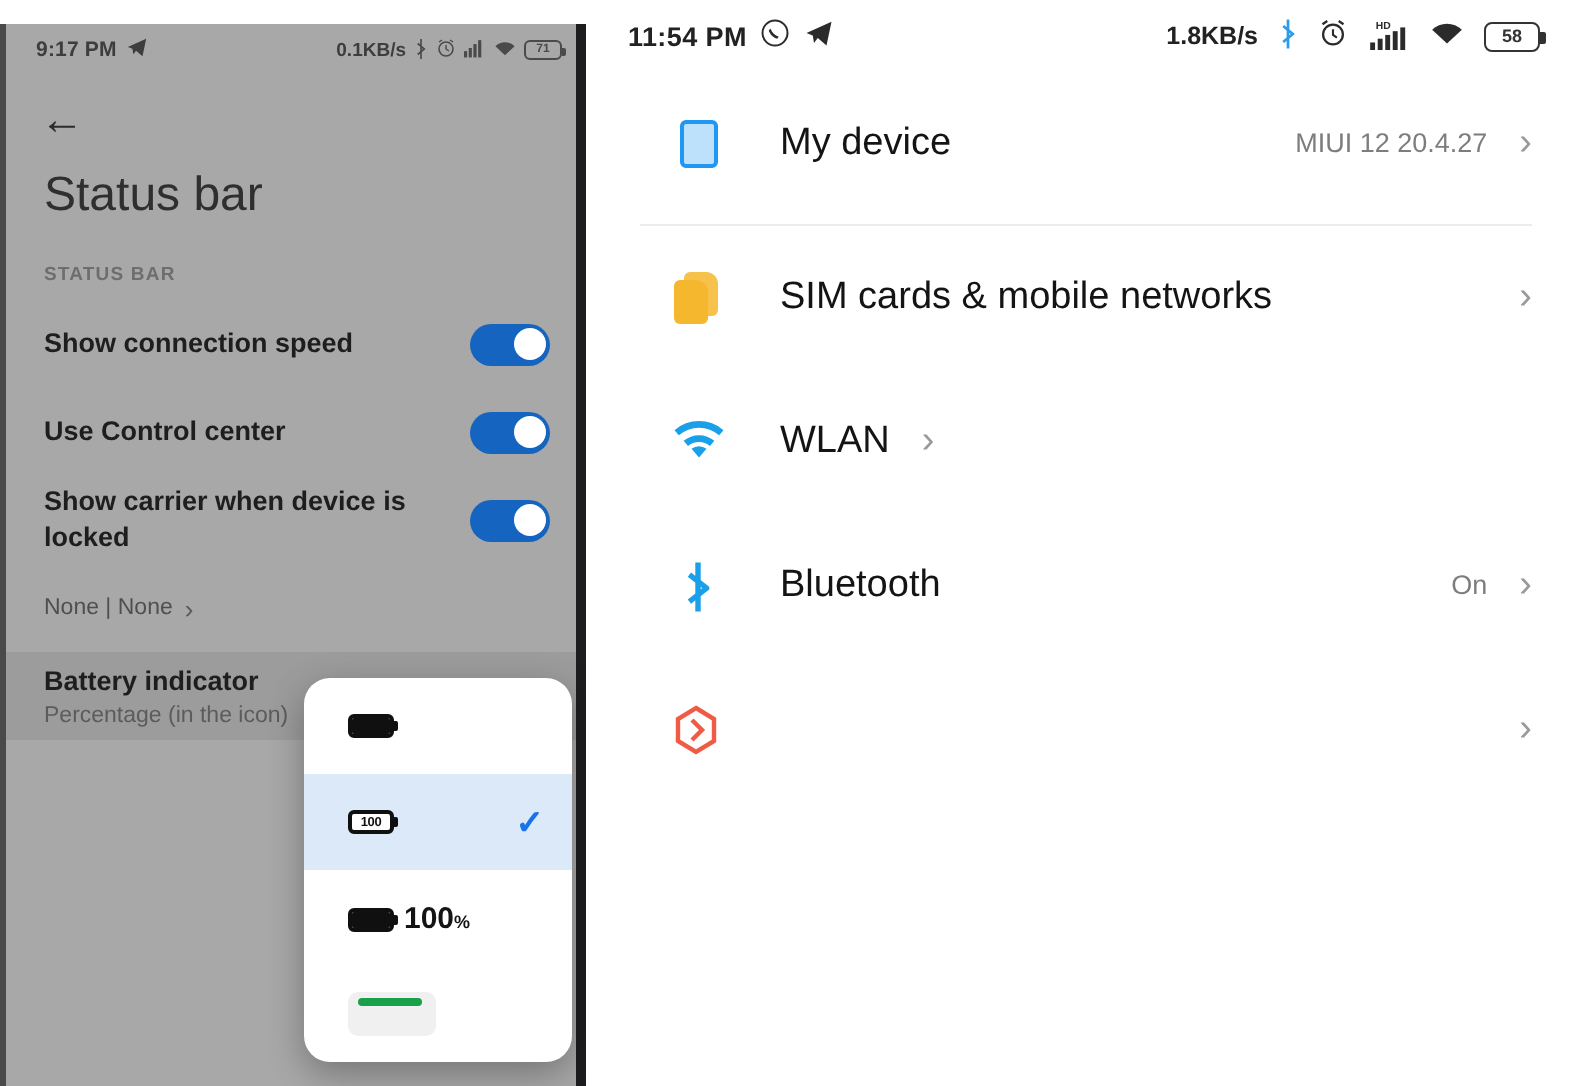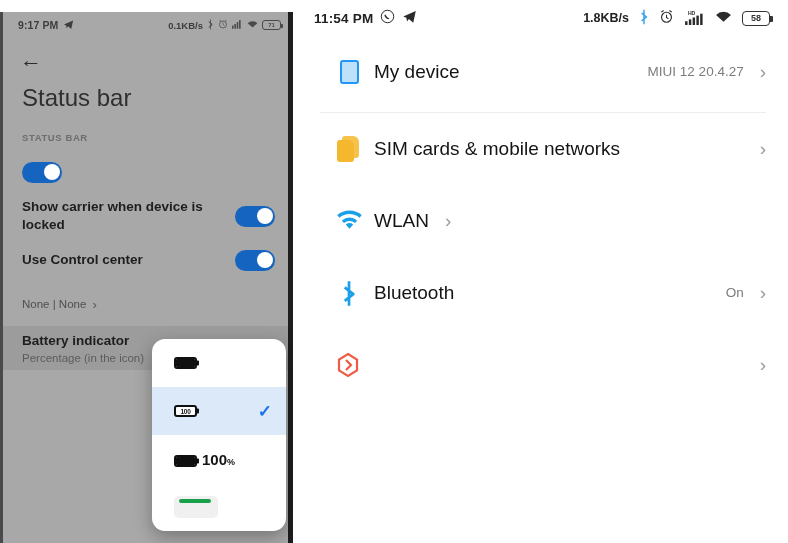--- a/index.html
+++ b/index.html
@@ -142,21 +142,21 @@
 
   .r-title { text-align: center; font-size: 26px; color: #141414; font-weight: 400; padding: 18px 0 26px; }
 
   .divider { height: 1px; background: #ececec; margin: 4px 22px 0; }
 
   .s-row {
     display: flex; align-items: center; padding: 0 22px 0 34px;
     height: 72px;
   }
   .s-icon { width: 34px; flex: none; display: flex; align-items: center; justify-content: center; }
-  .s-label { font-size: 19px; color: #141414; margin-left: 8px; }
+  .s-label { font-size: 19px; color: #141414; margin-left: 24px; }
   .s-value {
     margin-left: auto; font-size: 13.5px; color: #7d7d7d; text-align: left;
     max-width: 160px; line-height: 1.25; word-break: break-all;
   }
   .s-chev { font-size: 19px; color: #9a9a9a; font-weight: 200; margin-left: 16px; }
 
   .icon-device {
     width: 19px; height: 24px; border: 2px solid #2196f3;
     background: #bde0fb; border-radius: 3px;
   }
@@ -222,37 +222,40 @@
     <div class="back-row">
       <span class="back-arrow">←</span>
     </div>
 
     <div class="l-title">Status bar</div>
     <div class="l-section">STATUS BAR</div>
 
     <div class="l-list">
 
       <div class="l-row">
-        <div class="toggle">
-            <span class="knob"></span>
-          </div>
-      </div>
-
-      <div class="l-row">
         <div class="l-row-texts">
-          <div class="l-row-title">Show carrier when device is locked</div>
+          <div class="l-row-title">Show connection speed</div>
         </div>
         <div class="toggle">
             <span class="knob"></span>
           </div>
       </div>
 
       <div class="l-row">
         <div class="l-row-texts">
           <div class="l-row-title">Use Control center</div>
+        </div>
+        <div class="toggle">
+            <span class="knob"></span>
+          </div>
+      </div>
+
+      <div class="l-row">
+        <div class="l-row-texts">
+          <div class="l-row-title">Show carrier when device is locked</div>
         </div>
         <div class="toggle">
             <span class="knob"></span>
           </div>
       </div>
 
       <div class="l-row">
         <span class="l-row-value">None | None</span>
         <span class="chev-grey">›</span>
       </div>

